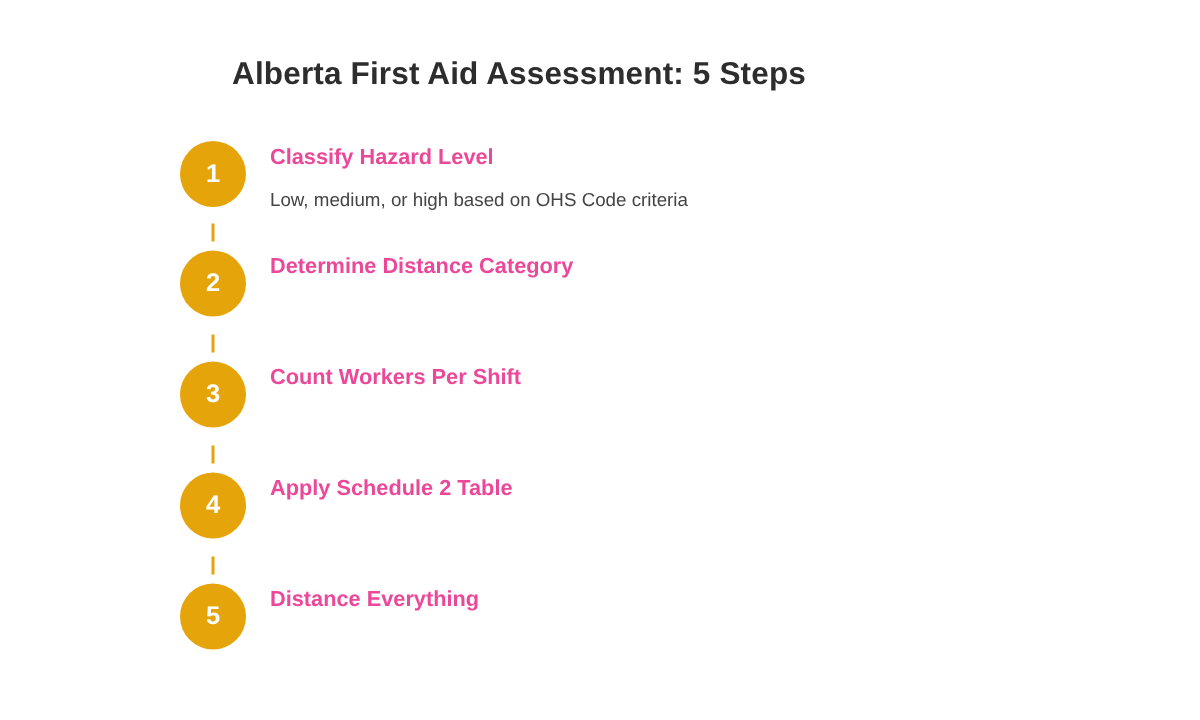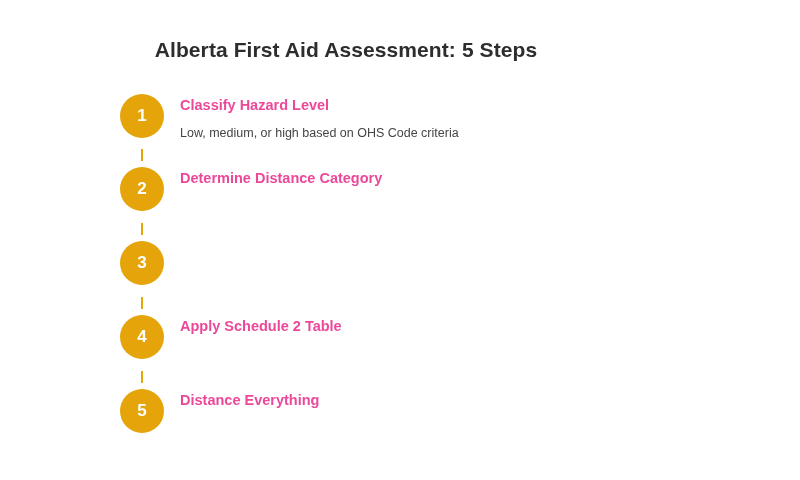--- a/index.html
+++ b/index.html
@@ -40,20 +40,21 @@
 <div class="connector" style="top:149px;"></div>
 
 <div class="step" style="top:167px;">
   <div class="circle">2</div>
   <div class="st-title">Determine Distance Category</div>
 </div>
 <div class="connector" style="top:223px;"></div>
 
 <div class="step" style="top:241px;">
   <div class="circle">3</div>
+  <div class="st-title">Count Workers Per Shift</div>
 </div>
 <div class="connector" style="top:297px;"></div>
 
 <div class="step" style="top:315px;">
   <div class="circle">4</div>
   <div class="st-title">Apply Schedule 2 Table</div>
 </div>
 <div class="connector" style="top:371px;"></div>
 
 <div class="step" style="top:389px;">

